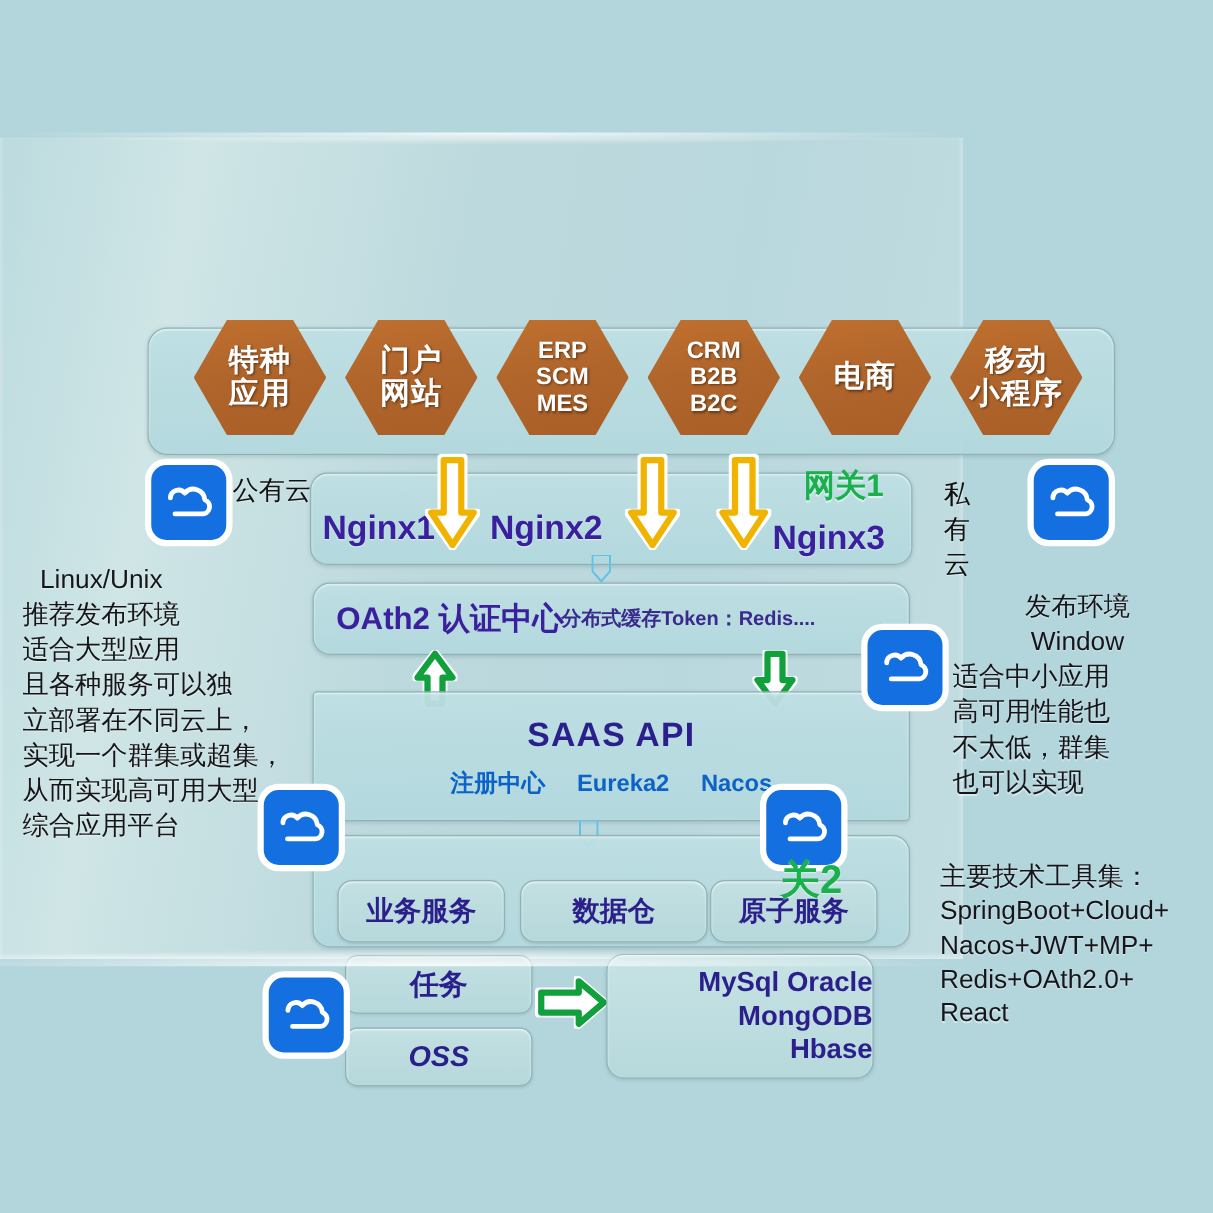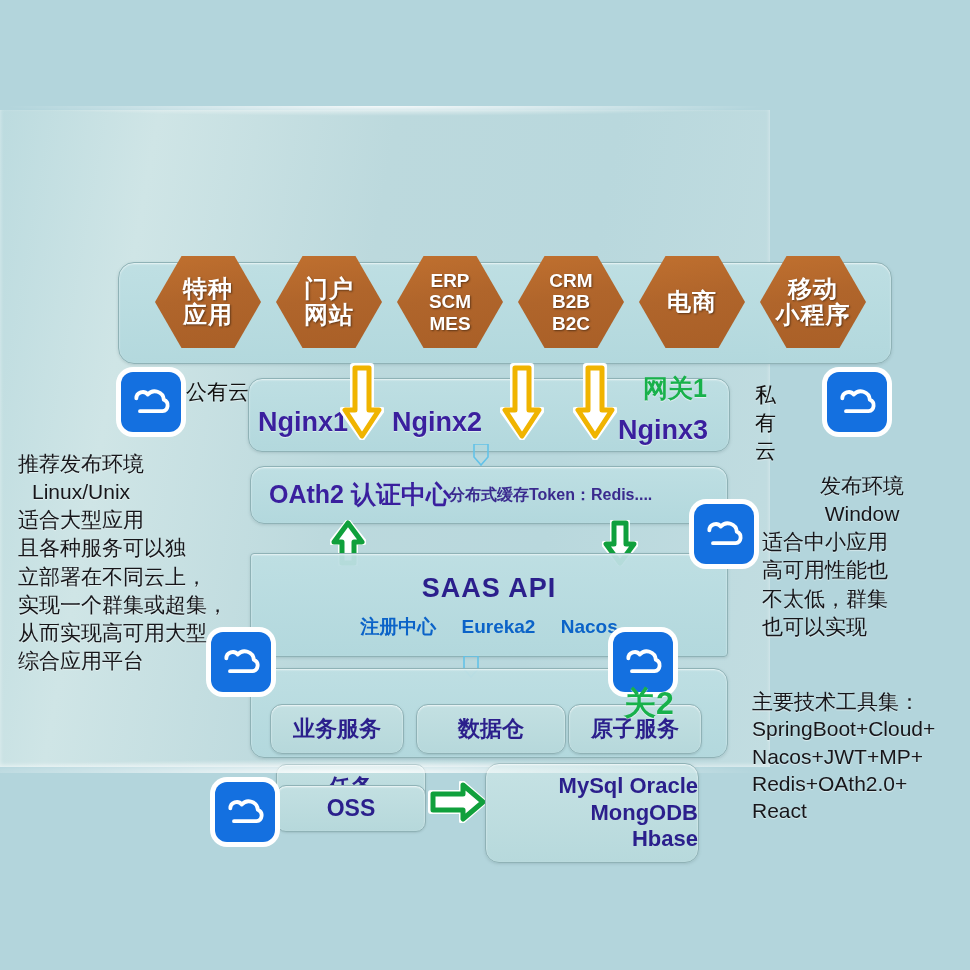--- a/index.html
+++ b/index.html
@@ -86,21 +86,21 @@
   
   .taskbox{
     position:absolute;left:276px;width:148px;height:45px;border-radius:10px;
     background:linear-gradient(180deg,#c3e0e2,#b6d8db);
     border:1.5px solid #8fb2b6;
     display:flex;align-items:center;justify-content:center;
     color:#2b1f8c;font-weight:bold;font-size:23px;
     box-shadow:0 1px 2px rgba(255,255,255,.8) inset,0 1px 2px rgba(90,120,125,.22);
   }
   #taskbox{top:654px;}
-  #ossbox{top:675px;}
+  #ossbox{top:712px;font-style:italic;}
 
   
   #dbbox{
     position:absolute;left:485px;top:653px;width:212px;height:98px;border-radius:14px;
     background:linear-gradient(180deg,#c6e2e4,#b7d9dc);
     border:1.5px solid #8fb2b6;
     box-shadow:0 1px 2px rgba(255,255,255,.8) inset,0 1px 3px rgba(90,120,125,.25);
     display:flex;flex-direction:column;align-items:flex-end;justify-content:center;
     color:#2b1f8c;font-weight:bold;font-size:22px;line-height:1.22;
   }
@@ -284,22 +284,22 @@
       </svg>
     </div>
     <div class="cloud" style="left:215px;top:672px;">
       <svg viewBox="0 0 48 48">
         <path d="M8 20 a7 7 0 0 1 12.5 -4.2 A10 10 0 0 1 38 21.5
                  a6.5 6.5 0 0 1 -1.5 12.5 L12 34" fill="none" stroke="#fff" stroke-width="4.2" stroke-linecap="round" stroke-linejoin="round"></path>
       </svg>
     </div>
 
     <div class="sidetext" id="leftText">
+      <div style="padding-left:14px;">Linux/Unix</div>
       <div>推荐发布环境</div>
-      <div style="padding-left:14px;">Linux/Unix</div>
       <div>适合大型应用</div>
       <div>且各种服务可以独</div>
       <div>立部署在不同云上，</div>
       <div>实现一个群集或超集，</div>
       <div>从而实现高可用大型</div>
       <div>综合应用平台</div>
     </div>
 
     <div class="sidetext" id="rightText">
       <div>发布环境</div>

